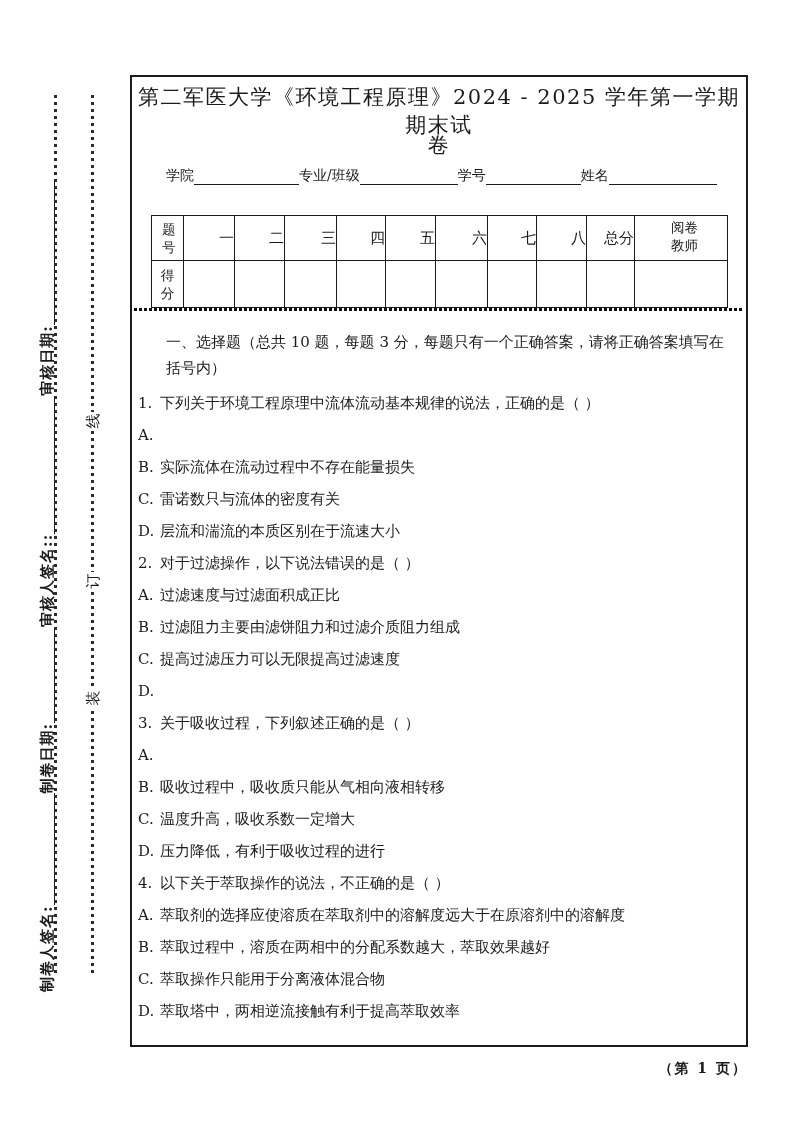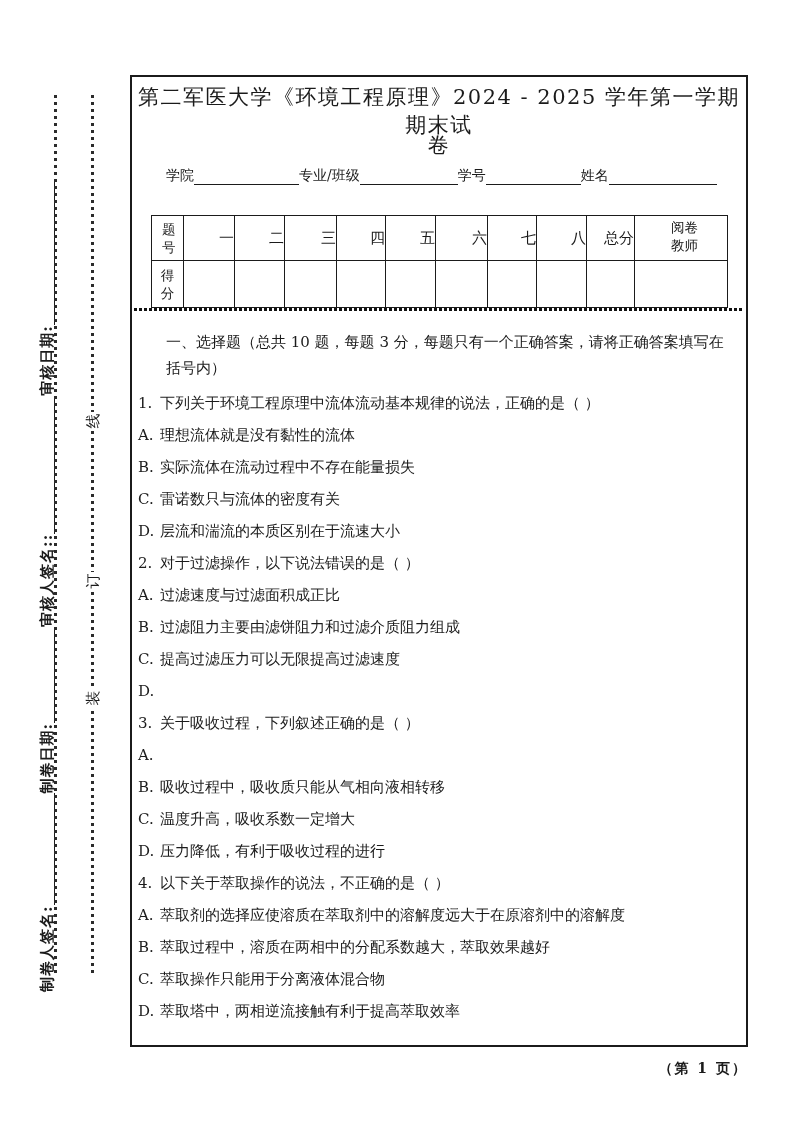--- a/index.html
+++ b/index.html
@@ -161,21 +161,20 @@
       <div class="hline">一、选择题（总共 10 题，每题 3 分，每题只有一个正确答案，请将正确答案填写在</div>
       <div class="hline">括号内）</div>
       <div class="hgap"></div>
 
       <div class="qline">
         <span class="qnum">1.</span>
         <span>下列关于环境工程原理中流体流动基本规律的说法，正确的是（  ）</span>
       </div>
       <div class="qline">
         <span class="qnum">A.</span>
-        <span>理想流体就是没有黏性的流体</span>
       </div>
       <div class="qline">
         <span class="qnum">B.</span>
         <span>实际流体在流动过程中不存在能量损失</span>
       </div>
       <div class="qline">
         <span class="qnum">C.</span>
         <span>雷诺数只与流体的密度有关</span>
       </div>
       <div class="qline">

